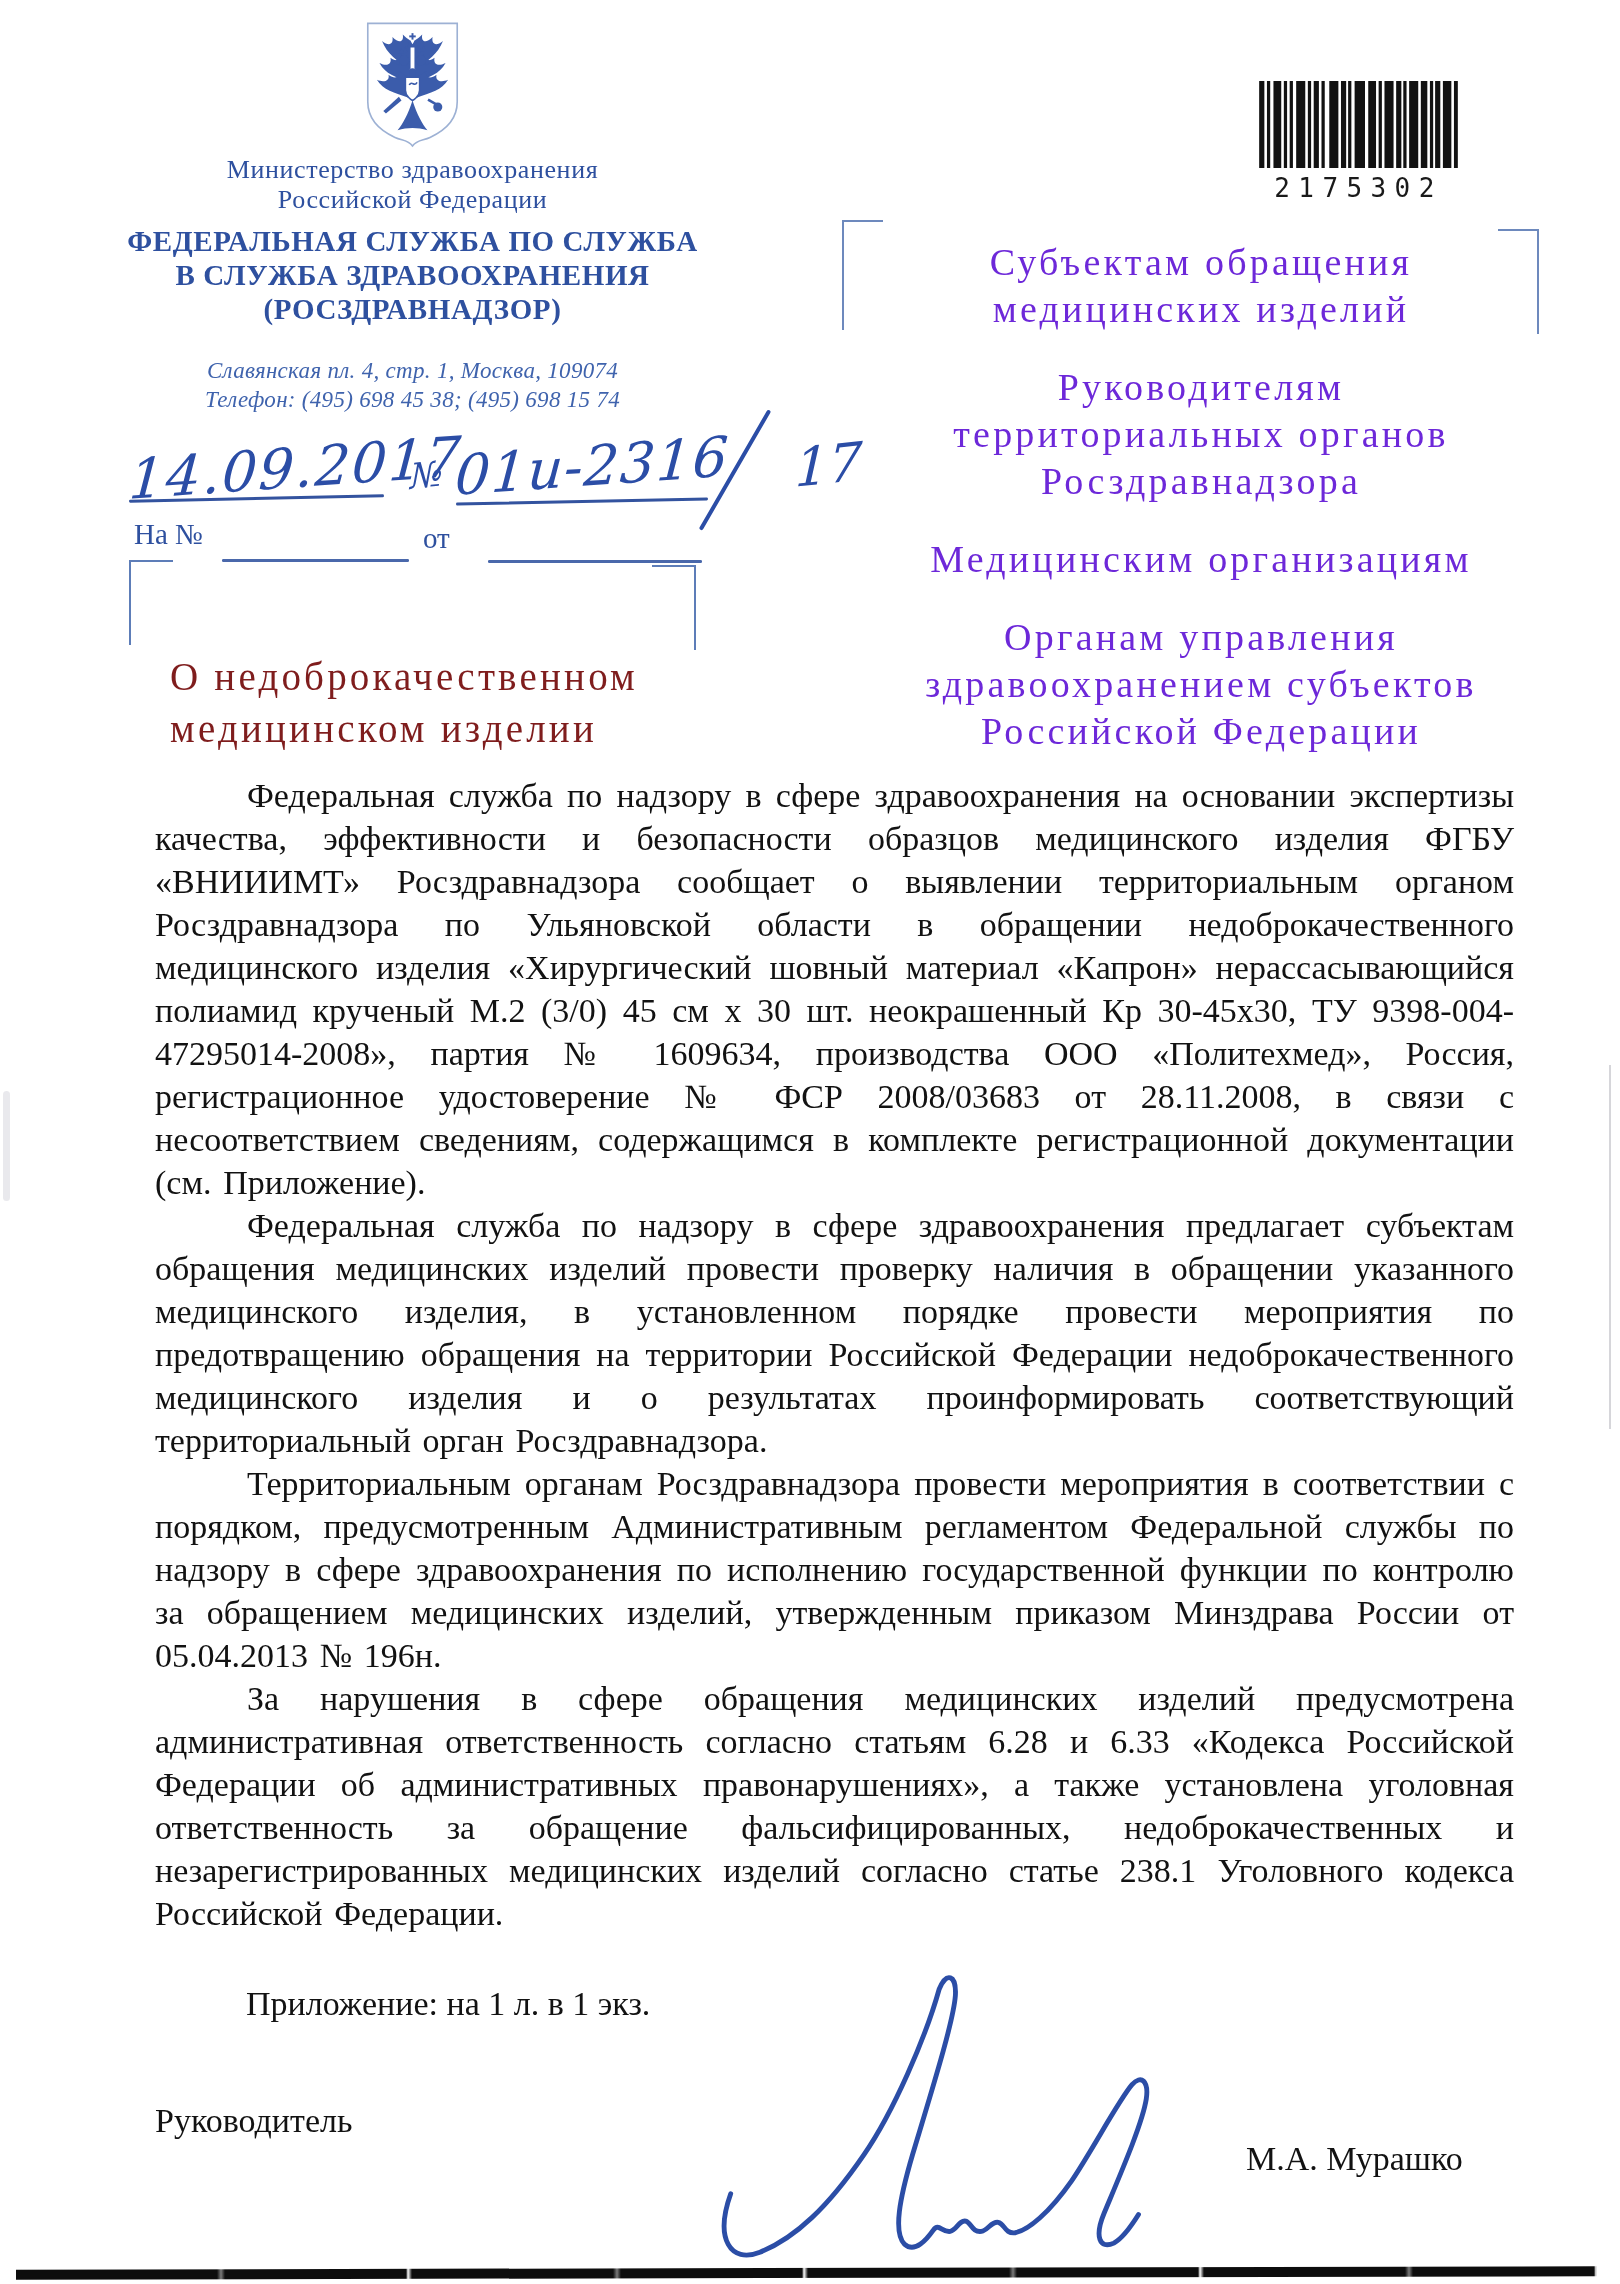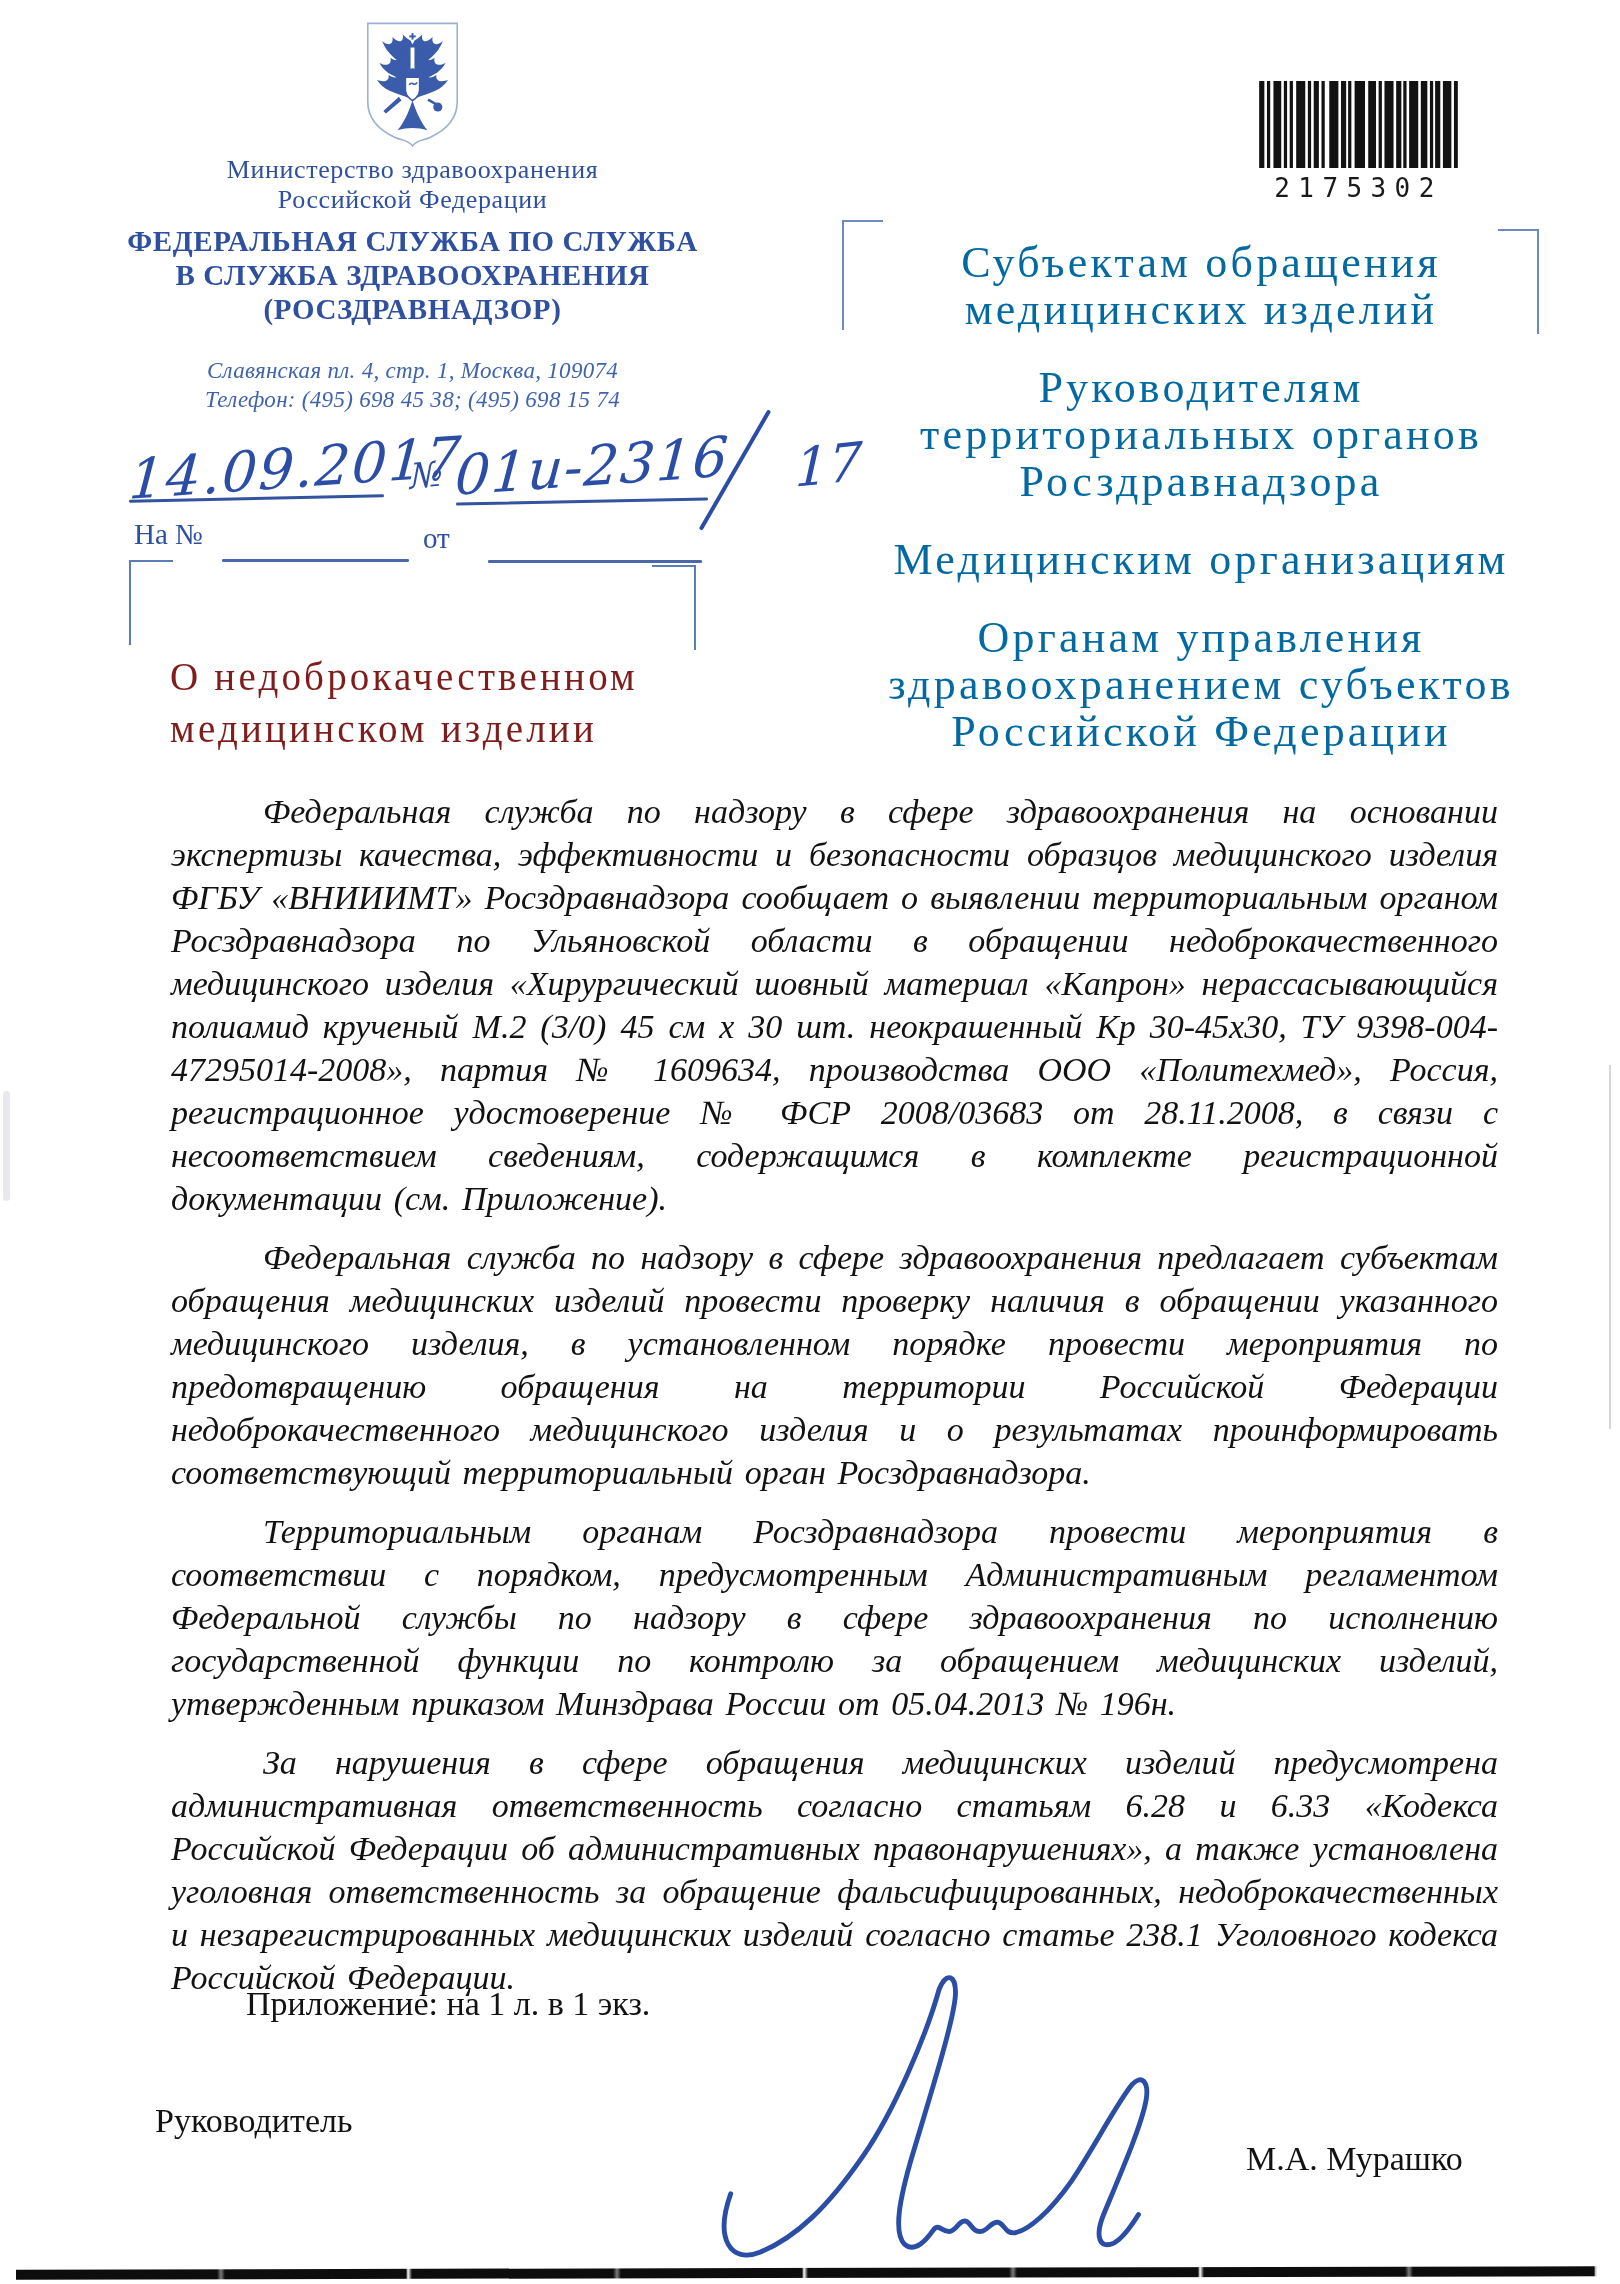--- a/index.html
+++ b/index.html
@@ -86,40 +86,40 @@
   .br-subj-r { left: 652px; top: 565px; width: 42px; height: 83px; }
   .br-addr-l { left: 842px; top: 220px; width: 39px; height: 108px; border-color: #6d89bd; }
   .br-addr-r { left: 1498px; top: 229px; width: 39px; height: 103px; border-color: #6d89bd; }
 
   
   .recipients {
     position: absolute; left: 870px; top: 239px; width: 662px;
     text-align: center;
   }
   .recipient {
-    font-size: 44px; line-height: 47px; letter-spacing: 3.2px;
-    white-space: pre-line; margin-bottom: 31px; color: #0369a1;
+    font-size: 38px; line-height: 47px; letter-spacing: 3.2px;
+    white-space: pre-line; margin-bottom: 31px; color: #6d28d9;
   }
   .recipient:last-child { margin-bottom: 0; }
 
   
   .subject {
     position: absolute; left: 170px; top: 651px; width: 584px;
     font-size: 39px; line-height: 52px; letter-spacing: 3.2px;
     white-space: pre-line; color: #7f1d1d;
   }
 
   
   .body-text {
     position: absolute; left: 155px; top: 774px; width: 1359px;
     font-size: 34px; line-height: 43px;
     text-align: justify; color: #121212;
     word-spacing: 3.2px;
   }
-  .body-text p { margin: 16px; text-indent: 92px; font-style: italic; }
+  .body-text p { margin: 0; text-indent: 92px; }
 
   
   .attachment {
     position: absolute; left: 155px; top: 1985px;
     font-size: 34px; color: #121212; text-indent: 91px; width: 779px;
   }
   .sig-title { position: absolute; left: 155px;  top: 2102px; font-size: 34px; color: #121212; }
   .sig-name  { position: absolute; left: 1246px; top: 2098px; font-size: 34px; color: #121212; margin-top: 42px; }
   .sig-stroke { position: absolute; left: 698px; top: 1960px; width: 468px; height: 313px; }
 

